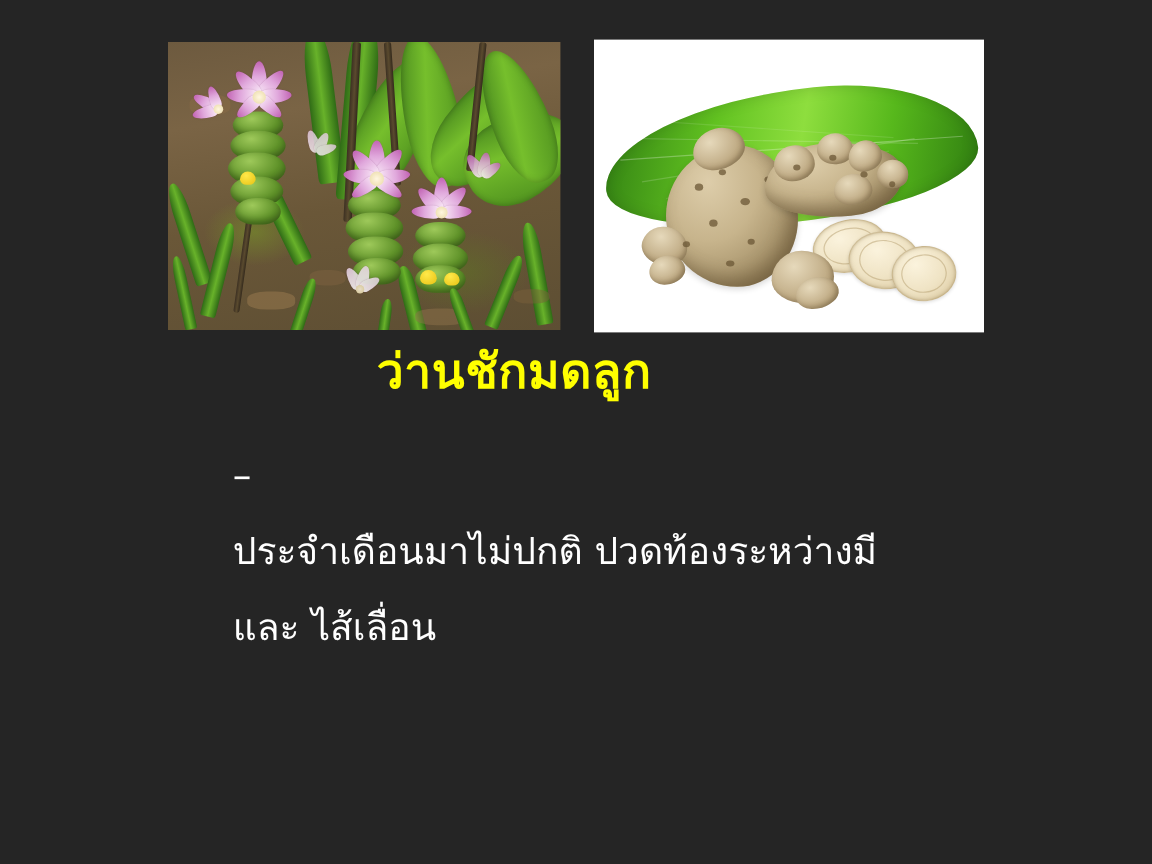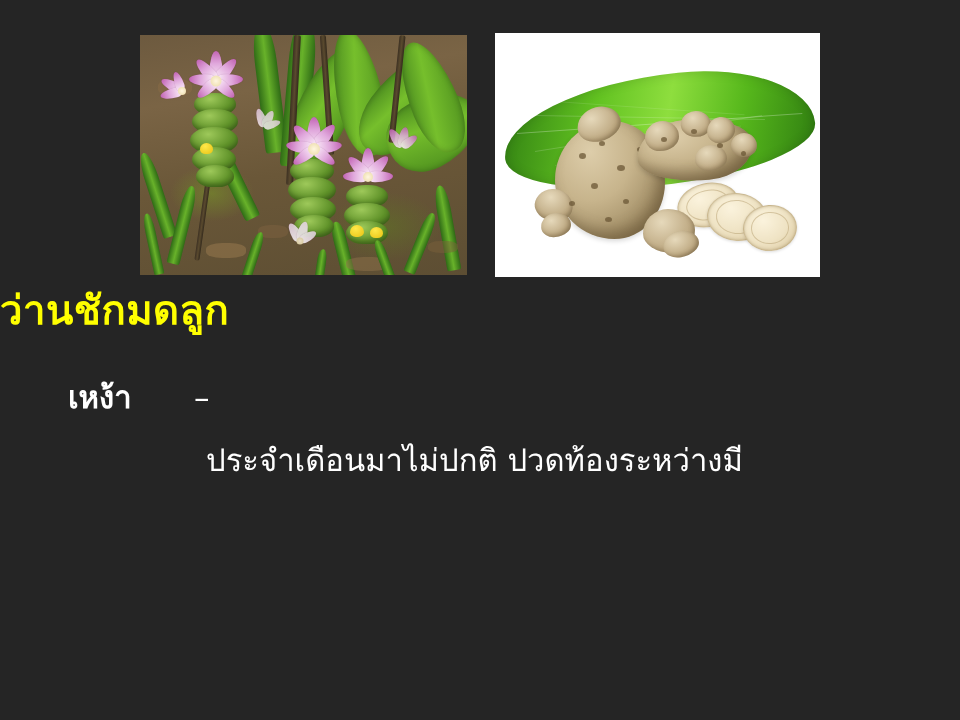--- a/index.html
+++ b/index.html
@@ -141,20 +141,21 @@
     border-radius: 50%;
     border: 1px solid rgba(186,164,118,.55);
   }
 
   
   #title {
     position: absolute;
     left: 0;
     top: 288px;
     width: 857px;
+    text-align: center;
     color: #ffff00;
     font-size: 40px;
     font-weight: 700;
     line-height: 1.1;
     letter-spacing: .5px;
   }
 
   
   #body-block {
     position: absolute;
@@ -183,21 +184,21 @@
     top: 0;
     font-size: 31px;
   }
   .body-line {
     position: absolute;
     left: 228px;
     top: 0;
     font-size: 31px;
   }
   .body-line.indent-none {
-    left: 206px;
+    left: 194px;
   }
 </style>
 </head>
 <body>
 
 <div id="photo-strip">
 
   <div class="photo" id="photo-flowers">
 
     <div class="blade" style="left:118px;top:-12px;width:22px;height:130px;transform:rotate(-7deg);"></div>
@@ -345,24 +346,26 @@
     <div class="nub" style="left:148px;top:176px;width:52px;height:44px;border-radius:48% 52% 44% 56% / 56% 48% 52% 44%;"></div>
     <div class="nub" style="left:168px;top:198px;width:36px;height:26px;transform:rotate(-10deg);"></div>
   </div>
 </div>
 
 <div id="title">ว่านชักมดลูก</div>
 
 <div id="body-block">
 
   <div class="body-row">
-    <span id="term-label">เหง้า</span>
     <span id="dash-mark">–</span>
   </div>
 
   <div class="body-row">
     <span class="body-line indent-none">ประจำเดือนมาไม่ปกติ  ปวดท้องระหว่างมี</span>
   </div>
 
 
 
+  <div class="body-row">
+    <span class="body-line indent-none">และ ไส้เลื่อน</span>
+  </div>
 
 </div>
 
 </body></html>

